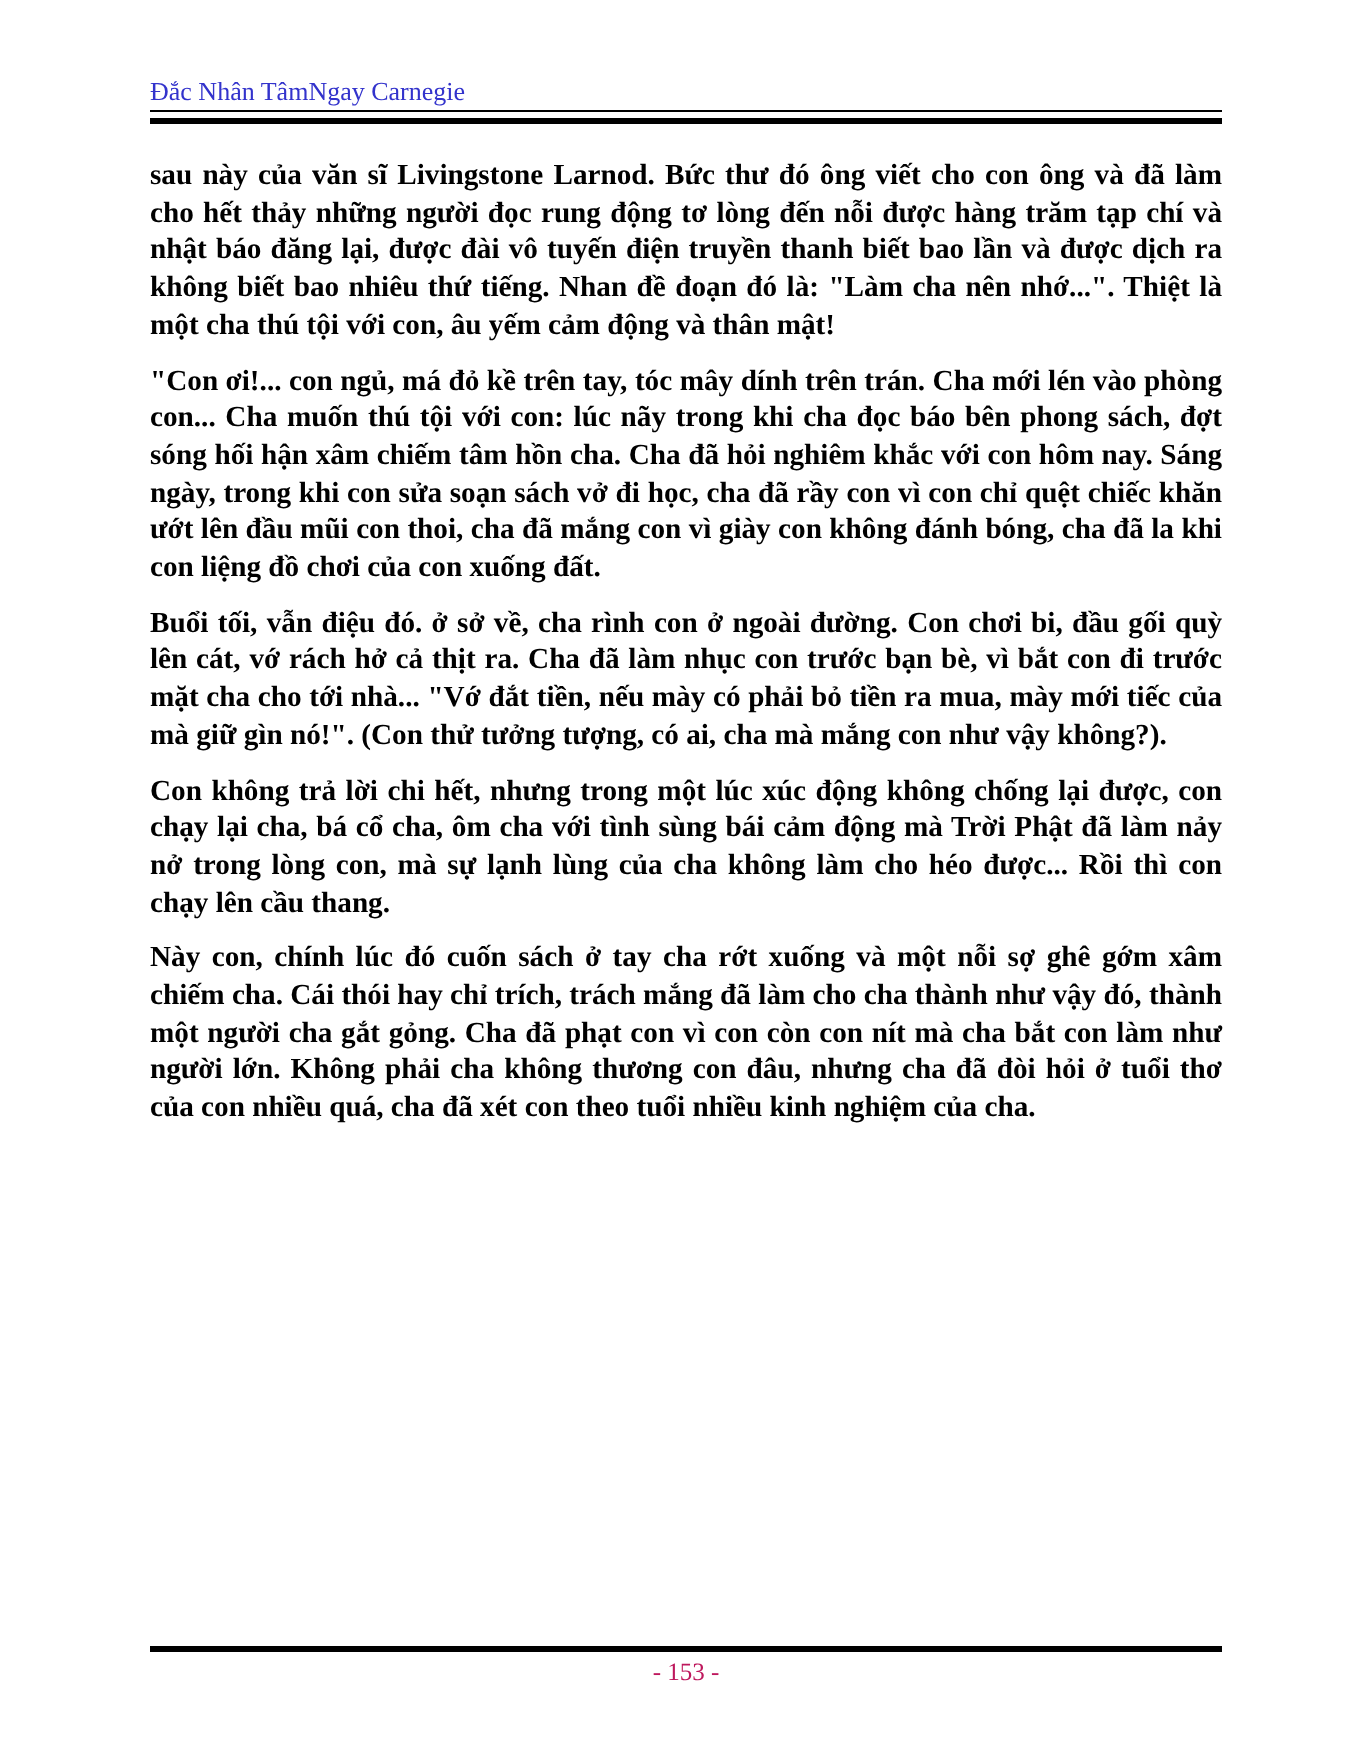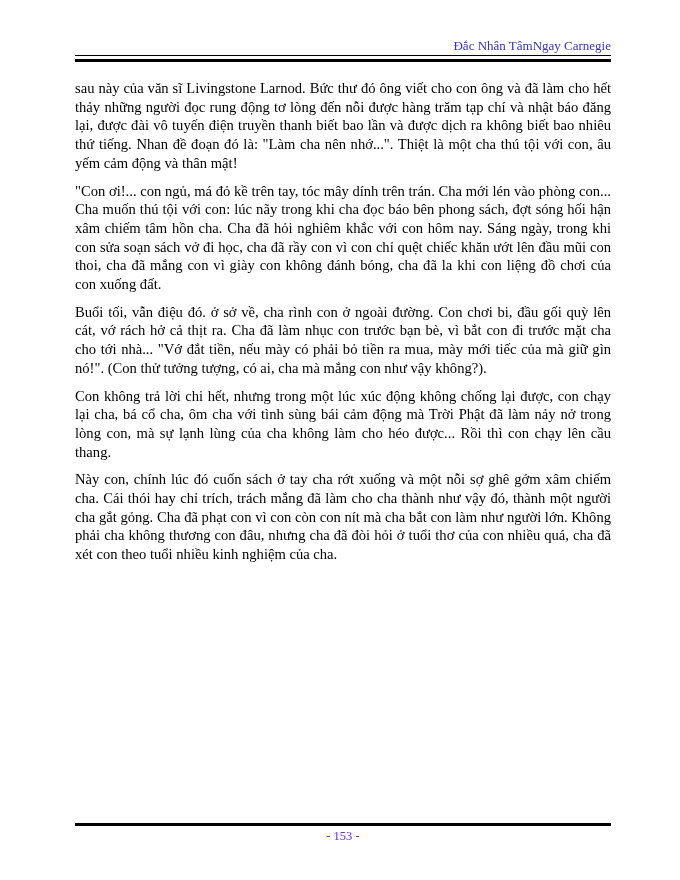--- a/index.html
+++ b/index.html
@@ -17,21 +17,21 @@
   }
   
   .header {
     position: absolute;
     left: 75px;
     width: 536px;
     top: 38px;
   }
   .header-row {
     display: flex;
-    justify-content: flex-end;
+    justify-content: flex-start;
     align-items: baseline;
     font-size: 13px;
     line-height: 15px;
     color: #3333cc;
   }
   .rule-thin {
     height: 1px;
     background: #000000;
     margin-top: 2px;
   }
@@ -46,36 +46,37 @@
     left: 75px;
     width: 536px;
     top: 79px;
     font-size: 14.6px;
     line-height: 18.7px;
     color: #000000;
     text-align: justify;
   }
   .body-text p {
     margin: 0 0 9px 0;
+    font-weight: bold;
   }
   
   .footer {
     position: absolute;
     left: 75px;
     width: 536px;
     top: 823px;
   }
   .footer-rule {
     height: 3px;
     background: #000000;
   }
   .page-number {
     text-align: center;
     font-size: 12.5px;
-    color: #6d28d9;
+    color: #be185d;
     margin-top: 3px;
   }
 </style>
 </head>
 <body>
 
 <div class="page">
 
   <div class="header">
     <div class="header-row">

